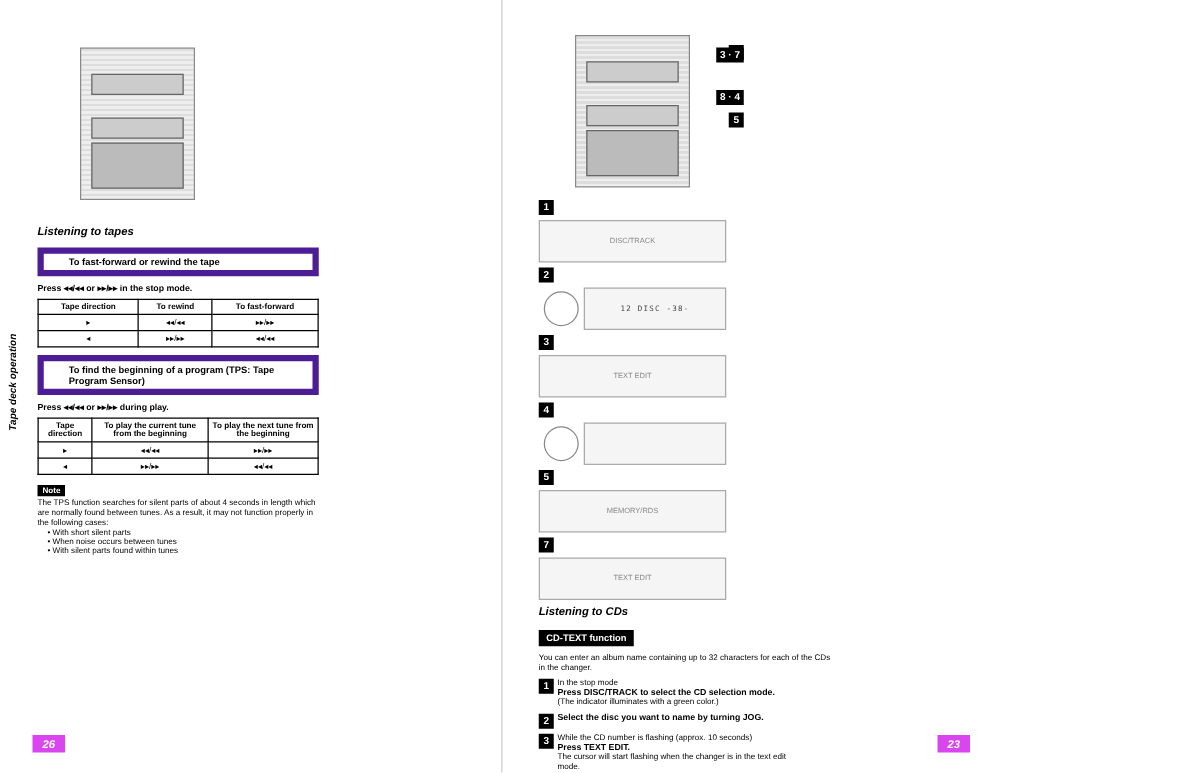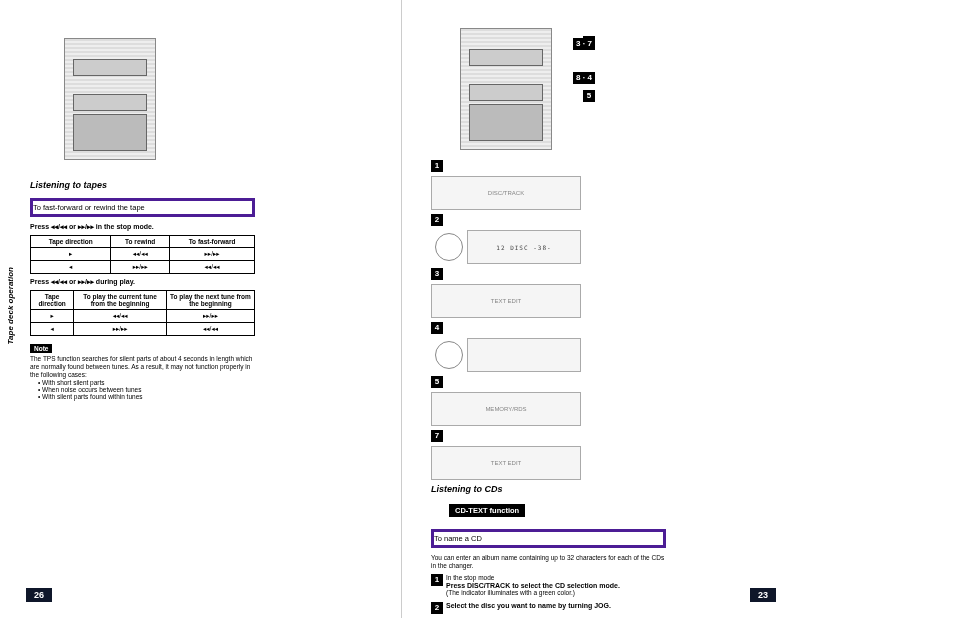--- a/index.html
+++ b/index.html
@@ -5,37 +5,37 @@
 body{margin:0;font-family:Arial,Helvetica,sans-serif;font-size:7px;color:#000;background:#fff;position:relative}
 .page{width:802px;height:618px;display:flex;position:relative}
 .half{width:50%;height:100%;position:relative;padding:18px 30px 0 30px;box-sizing:border-box}
 .col-l{width:160px;float:left;margin-right:18px}
 .col-r{width:225px;float:left}
 .stereo{border:1px solid #888;width:90px;height:120px;margin:20px auto;background:repeating-linear-gradient(#ddd,#ddd 2px,#eee 2px,#eee 4px);position:relative}
 .stereo::before,.stereo::after{content:"";position:absolute;left:8px;right:8px;height:15px;border:1px solid #666;background:#ccc}
 .stereo::before{top:20px}.stereo::after{top:55px}
 .stereo .deck{position:absolute;left:8px;right:8px;bottom:8px;height:35px;border:1px solid #666;background:#bbb}
 .h1{font-weight:bold;font-style:italic;font-size:9px;margin:0 0 8px 0}
-.box-title{border:3px solid #4c1d95;font-weight:normal;padding:2px 0;font-size:7.5px;margin:6px 0}
+.box-title{border:5px solid #4c1d95;font-weight:bold;padding:2px 20px;font-size:7.5px;margin:6px 0}
 .subtitle{font-weight:bold;font-size:7px;margin:4px 0}
 table{border-collapse:collapse;width:100%;margin:4px 0;font-size:6.5px}
 td,th{border:1px solid #000;padding:2px 3px;text-align:center}
 .note-tag{display:inline-block;background:#000;color:#fff;padding:1px 4px;font-size:6.5px;font-weight:bold;margin:4px 0 2px 0}
 .note-txt{font-size:6.5px;line-height:1.25}
 .bullet{font-size:6.5px;margin:0;padding-left:8px}
 .side-label{position:absolute;left:10px;top:55%;transform:rotate(-90deg);transform-origin:left;font-size:8px;font-weight:bold;font-style:italic;white-space:nowrap}
-.pgnum{position:absolute;bottom:16px;background:#0f172a;color:#fff;font-size:9px;font-weight:bold;padding:2px 8px}
+.pgnum{position:absolute;bottom:16px;background:#d946ef;color:#fff;font-size:9px;font-weight:bold;font-style:italic;padding:2px 8px}
 .pg-l{left:26px}.pg-r{right:26px}
 .sep{position:absolute;left:50%;top:0;bottom:0;width:1px;background:#ccc}
 .num-box{display:inline-block;width:12px;height:12px;background:#000;color:#fff;font-weight:bold;font-size:8px;text-align:center;line-height:12px;vertical-align:top;margin-right:3px}
 .step{margin:4px 0;font-size:7px}
 .step-body{display:inline-block;width:200px;vertical-align:top}
 .step-title{font-weight:bold;font-size:7px}
 .step-sub{font-size:6.5px;line-height:1.25}
-.fn-title{background:#000;color:#fff;font-weight:bold;padding:2px 6px;font-size:7.5px;display:inline-block;margin:2px 0 6px 18px}
+.fn-title{background:#000;color:#fff;font-weight:bold;padding:2px 6px;font-size:7.5px;display:inline-block;margin:2px 0 6px 0}
 .diag-col{width:150px;float:left;margin-right:10px}
 .diag{border:1px solid #aaa;height:32px;margin:4px 0;background:#f5f5f5;position:relative;font-size:6px;display:flex;align-items:center;justify-content:center;color:#888}
 .diag.disp{font-family:monospace;letter-spacing:1px;color:#444}
 .jog{width:26px;height:26px;border:1px solid #888;border-radius:50%;margin:4px}
 .callout{position:relative}
 .callout .nb{position:absolute;right:-14px;width:12px;height:12px;background:#000;color:#fff;font-size:8px;font-weight:bold;text-align:center;line-height:12px}
 </style>
 </head>
 <body>
 
@@ -68,20 +68,21 @@
               <td>▸▸/▸▸</td>
             </tr>
         <tr>
               <td>◂</td>
               <td>▸▸/▸▸</td>
               <td>◂◂/◂◂</td>
             </tr>
       </tbody>
         </table>
 
+      <div class="box-title">To find the beginning of a program (TPS: Tape Program Sensor)</div>
       <div class="subtitle">Press ◂◂/◂◂ or ▸▸/▸▸ during play.</div>
       <table>
         <tbody>
             <tr>
               <th>Tape direction</th>
               <th>To play the current tune from the beginning</th>
               <th>To play the next tune from the beginning</th>
             </tr>
         <tr>
               <td>▸</td>
@@ -131,21 +132,20 @@
             <div class="jog"></div>
             <div class="diag" style="flex:1"></div>
           </div></div>
       <div><span class="num-box">5</span><div class="diag">MEMORY/RDS</div></div>
       <div><span class="num-box">7</span><div class="diag">TEXT EDIT</div></div>
     </div>
 
     <div style="width:235px;float:left">
       <div class="h1">Listening to CDs</div>
       <div class="fn-title">CD-TEXT function</div>
-      <div class="box-title">To name a CD</div>
       <div class="note-txt">You can enter an album name containing up to 32 characters for each of the CDs in the changer.</div>
 
       <div class="step"><span class="num-box">1</span><span class="step-body"><span class="step-sub">In the stop mode</span><br><span class="step-title">Press DISC/TRACK to select the CD selection mode.</span><br><span class="step-sub">(The indicator illuminates with a green color.)</span></span></div>
 
       <div class="step"><span class="num-box">2</span><span class="step-body"><span class="step-title">Select the disc you want to name by turning JOG.</span></span></div>
 
       <div class="step"><span class="num-box">3</span><span class="step-body"><span class="step-sub">While the CD number is flashing (approx. 10 seconds)</span><br><span class="step-title">Press TEXT EDIT.</span><br><span class="step-sub">The cursor will start flashing when the changer is in the text edit mode.</span></span></div>
 
       <div class="step"><span class="num-box">4</span><span class="step-body"><span class="step-title">Turn JOG to select the first character.</span><br><span class="step-sub">Select from the following letters and symbols.</span><br><span class="step-sub">A B C D E F G H I J K L M N O P Q R S T U V W X Y Z</span><br><span class="step-sub">(space)</span><br><span class="step-sub">! " # $ % &amp; ' ( ) * + , - . / 0 1 2 3 4 5 6 7 8 9 : ; &lt; = &gt; ? @</span><br><span class="note-tag">Note</span><br><span class="step-sub">• "A" is displayed when JOG is first turned, then the characters change in the above order.</span><br><span class="step-sub">• Letters and symbols appearing on the display may vary slightly from the printed listing.</span></span></div>
 

